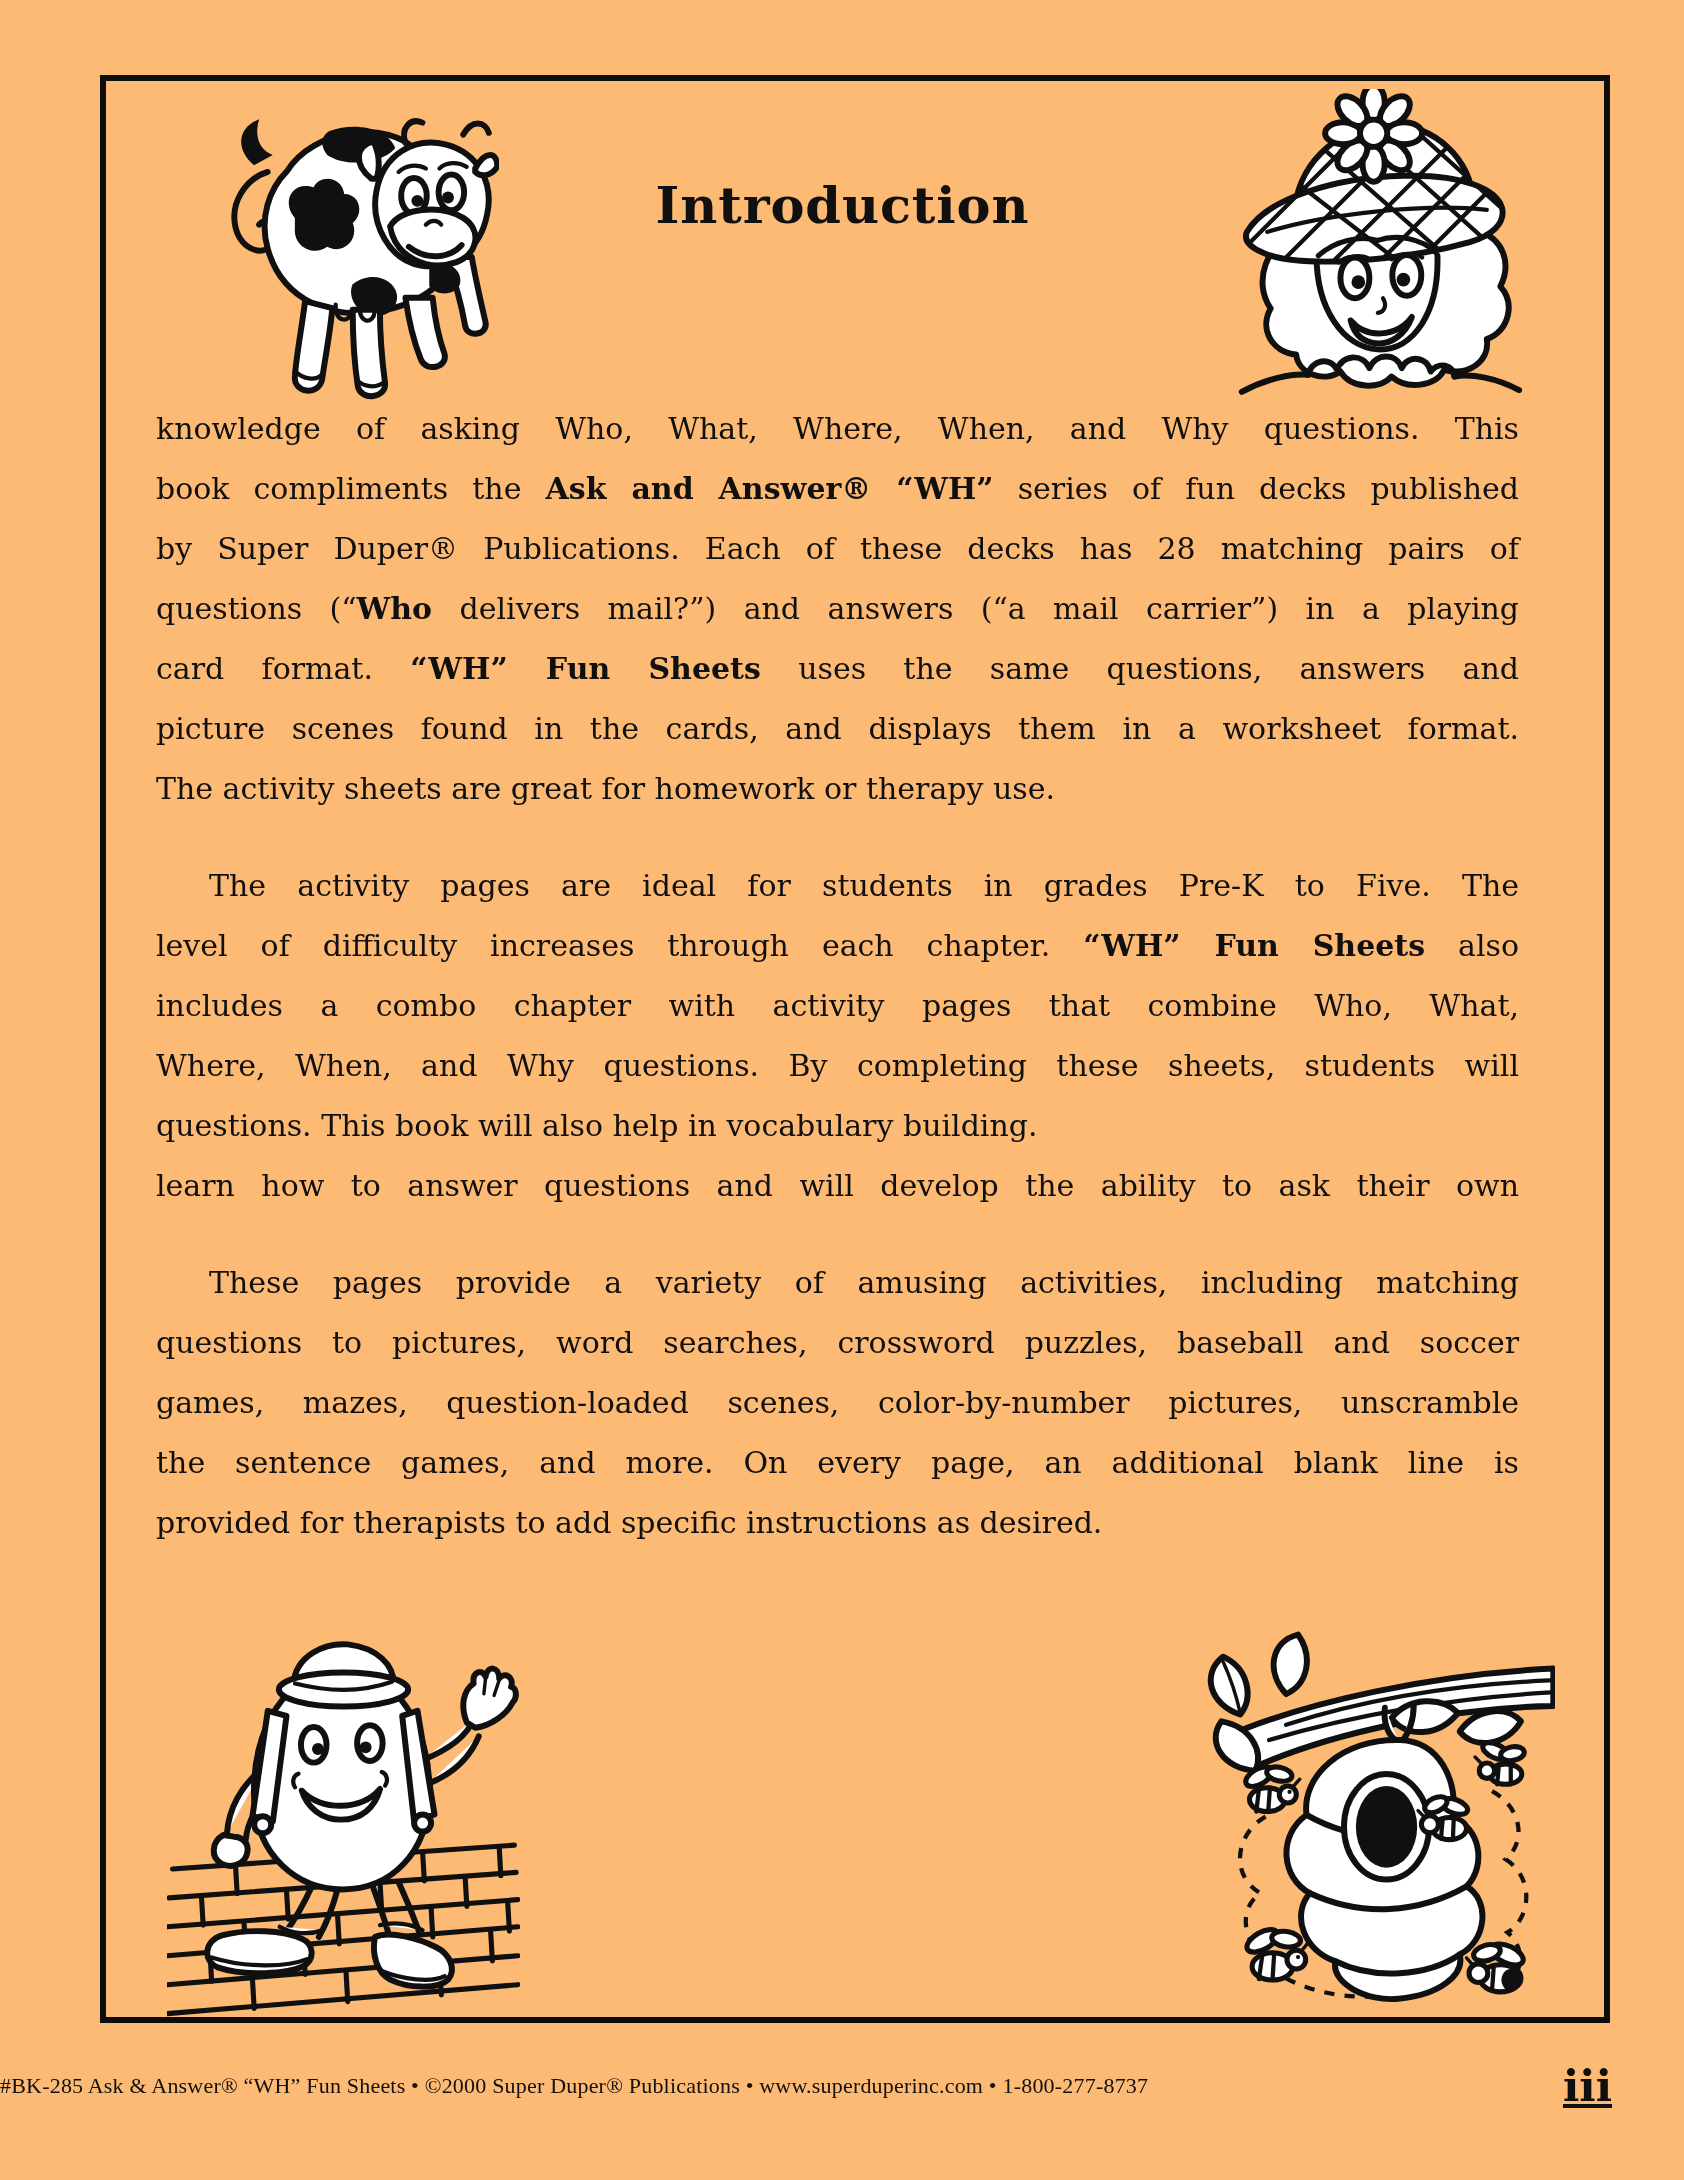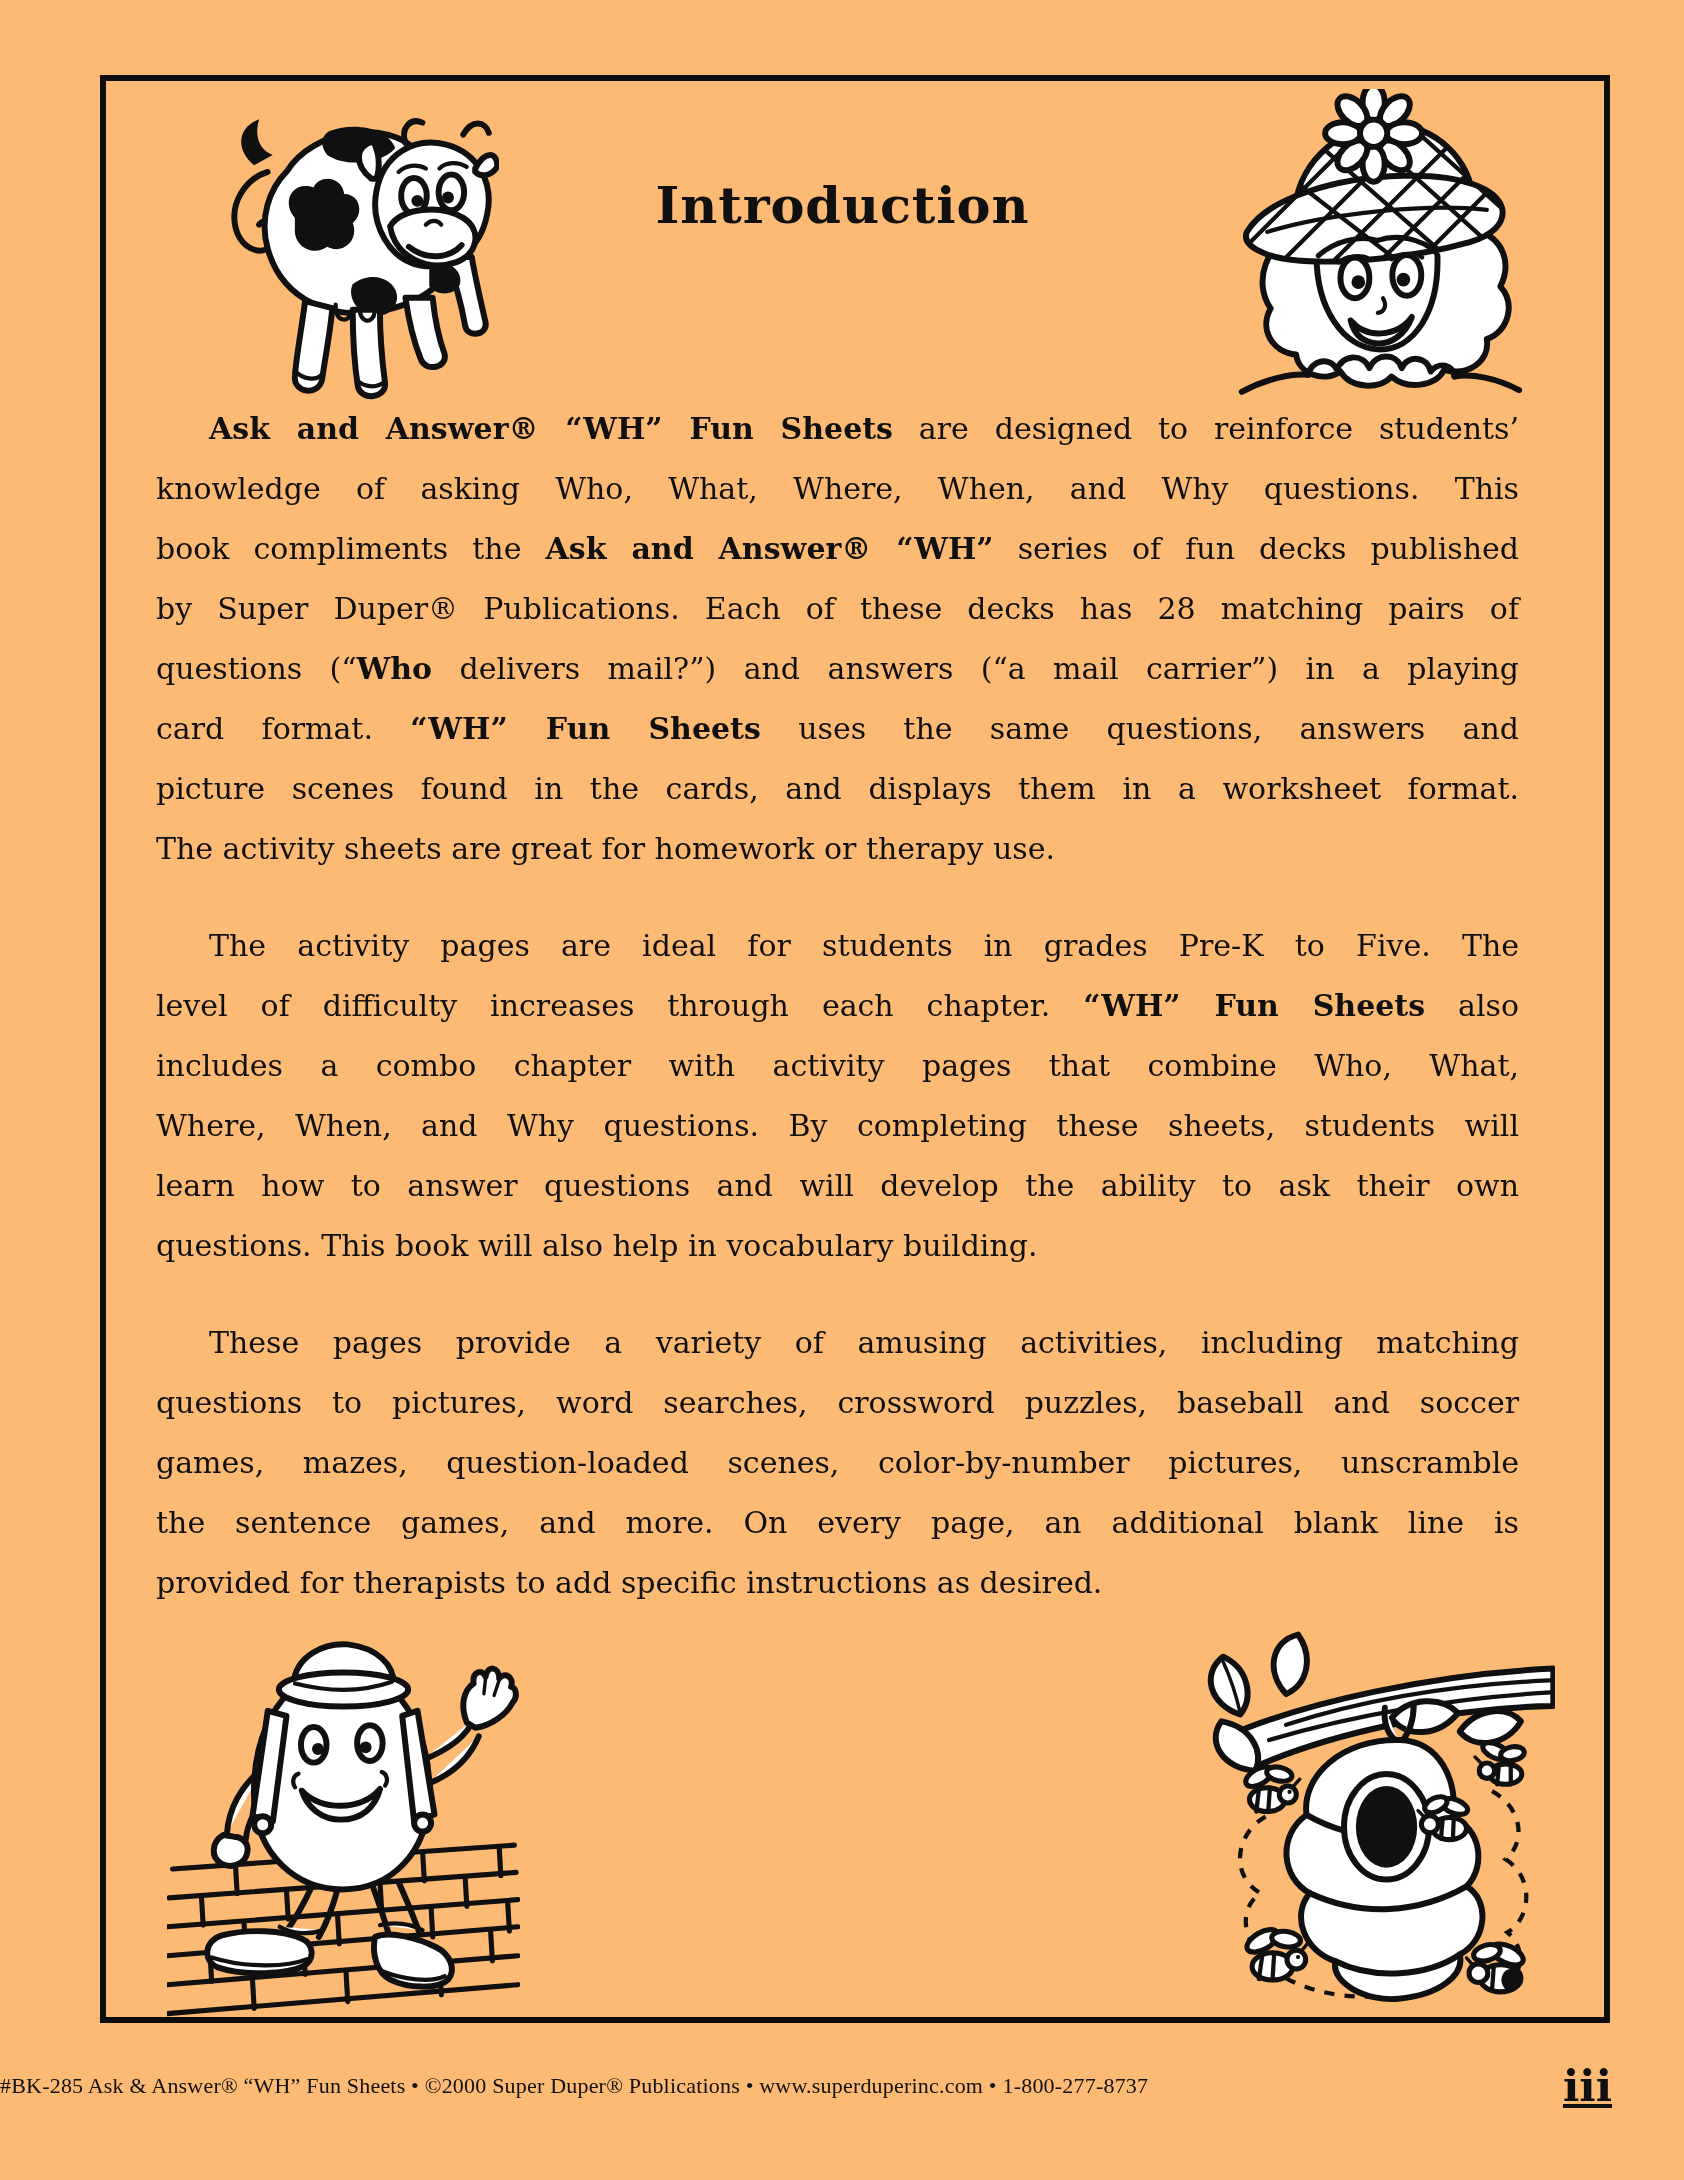--- a/index.html
+++ b/index.html
@@ -105,36 +105,35 @@
         <path d="M196,246 C201,254 198,262 190,263" fill="none" stroke-width="5"></path>
         <path d="M158,272 C176,294 212,292 230,268 C222,290 204,300 190,299 C172,298 162,288 158,272 Z"></path>
         <path d="M108,336 C112,318 134,314 142,330 C148,312 172,310 180,328 C188,310 212,310 218,328 C226,312 248,314 252,332 C262,320 278,324 280,338" fill="none"></path>
         <path d="M30,356 C60,340 90,334 108,336 M280,338 C300,334 330,340 356,354" fill="none"></path>
       </g>
     </svg>
   </div>
 
   <div class="text-block">
       <div class="para">
-        <div class="line first"><b>Ask and Answer® “WH” Fun Sheets</b><span> are designed to reinforce students’</span></div>
         <div class="line"><span>knowledge of asking Who, What, Where, When, and Why questions.  This</span></div>
         <div class="line"><span>book compliments the </span><b>Ask and Answer® “WH”</b><span> series of fun decks published</span></div>
         <div class="line"><span>by Super Duper® Publications.  Each of these decks has 28 matching pairs of</span></div>
         <div class="line"><span>questions (“</span><b>Who</b><span> delivers mail?”) and answers (“a mail carrier”) in a playing</span></div>
         <div class="line"><span>card format.  </span><b>“WH” Fun Sheets</b><span> uses the same questions, answers and</span></div>
         <div class="line"><span>picture scenes found in the cards, and displays them in a worksheet format.</span></div>
         <div class="line last"><span>The activity sheets are great for homework or therapy use.</span></div>
       </div>
       <div class="para">
         <div class="line first"><span>The activity pages are ideal for students in grades Pre-K to Five.   The</span></div>
         <div class="line"><span>level of difficulty increases through each chapter.  </span><b>“WH” Fun Sheets</b><span> also</span></div>
         <div class="line"><span>includes a combo chapter with activity pages that combine Who, What,</span></div>
         <div class="line"><span>Where, When, and Why questions.  By completing these sheets, students will</span></div>
+        <div class="line last"><span>questions.  This book will also help in vocabulary building.</span></div>
         <div class="line"><span>learn how to answer questions and will develop the ability to ask their own</span></div>
-        <div class="line last"><span>questions.  This book will also help in vocabulary building.</span></div>
       </div>
       <div class="para">
         <div class="line first"><span>These pages provide a variety of amusing activities, including matching</span></div>
         <div class="line"><span>questions to pictures, word searches, crossword puzzles, baseball and soccer</span></div>
         <div class="line"><span>games, mazes, question-loaded scenes, color-by-number pictures, unscramble</span></div>
         <div class="line"><span>the sentence games, and more.  On every page, an additional blank line is</span></div>
         <div class="line last"><span>provided for therapists to add specific instructions as desired.</span></div>
       </div>
     </div>
 

